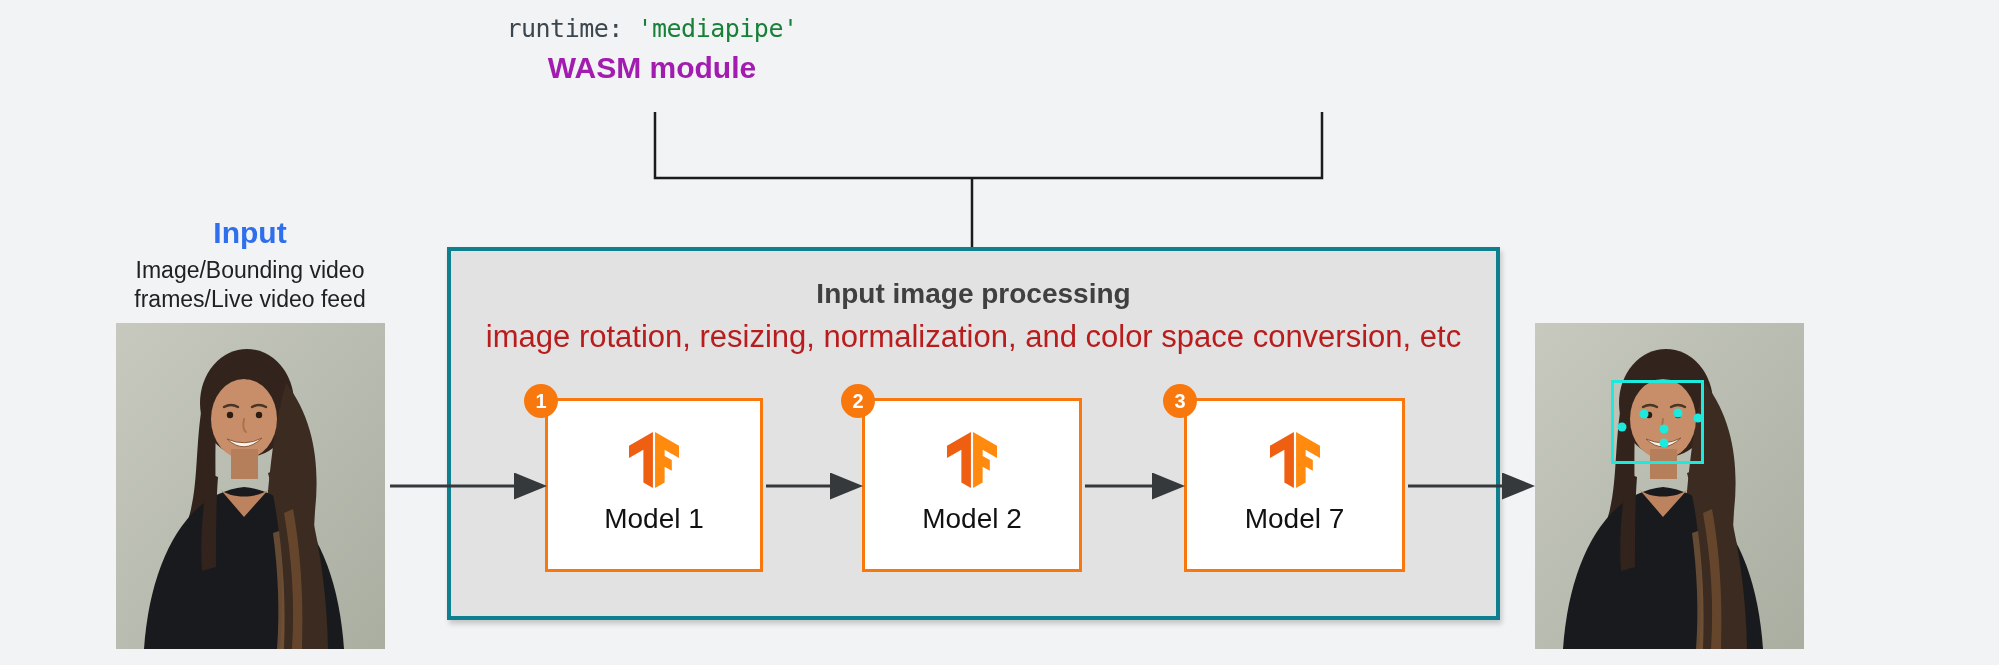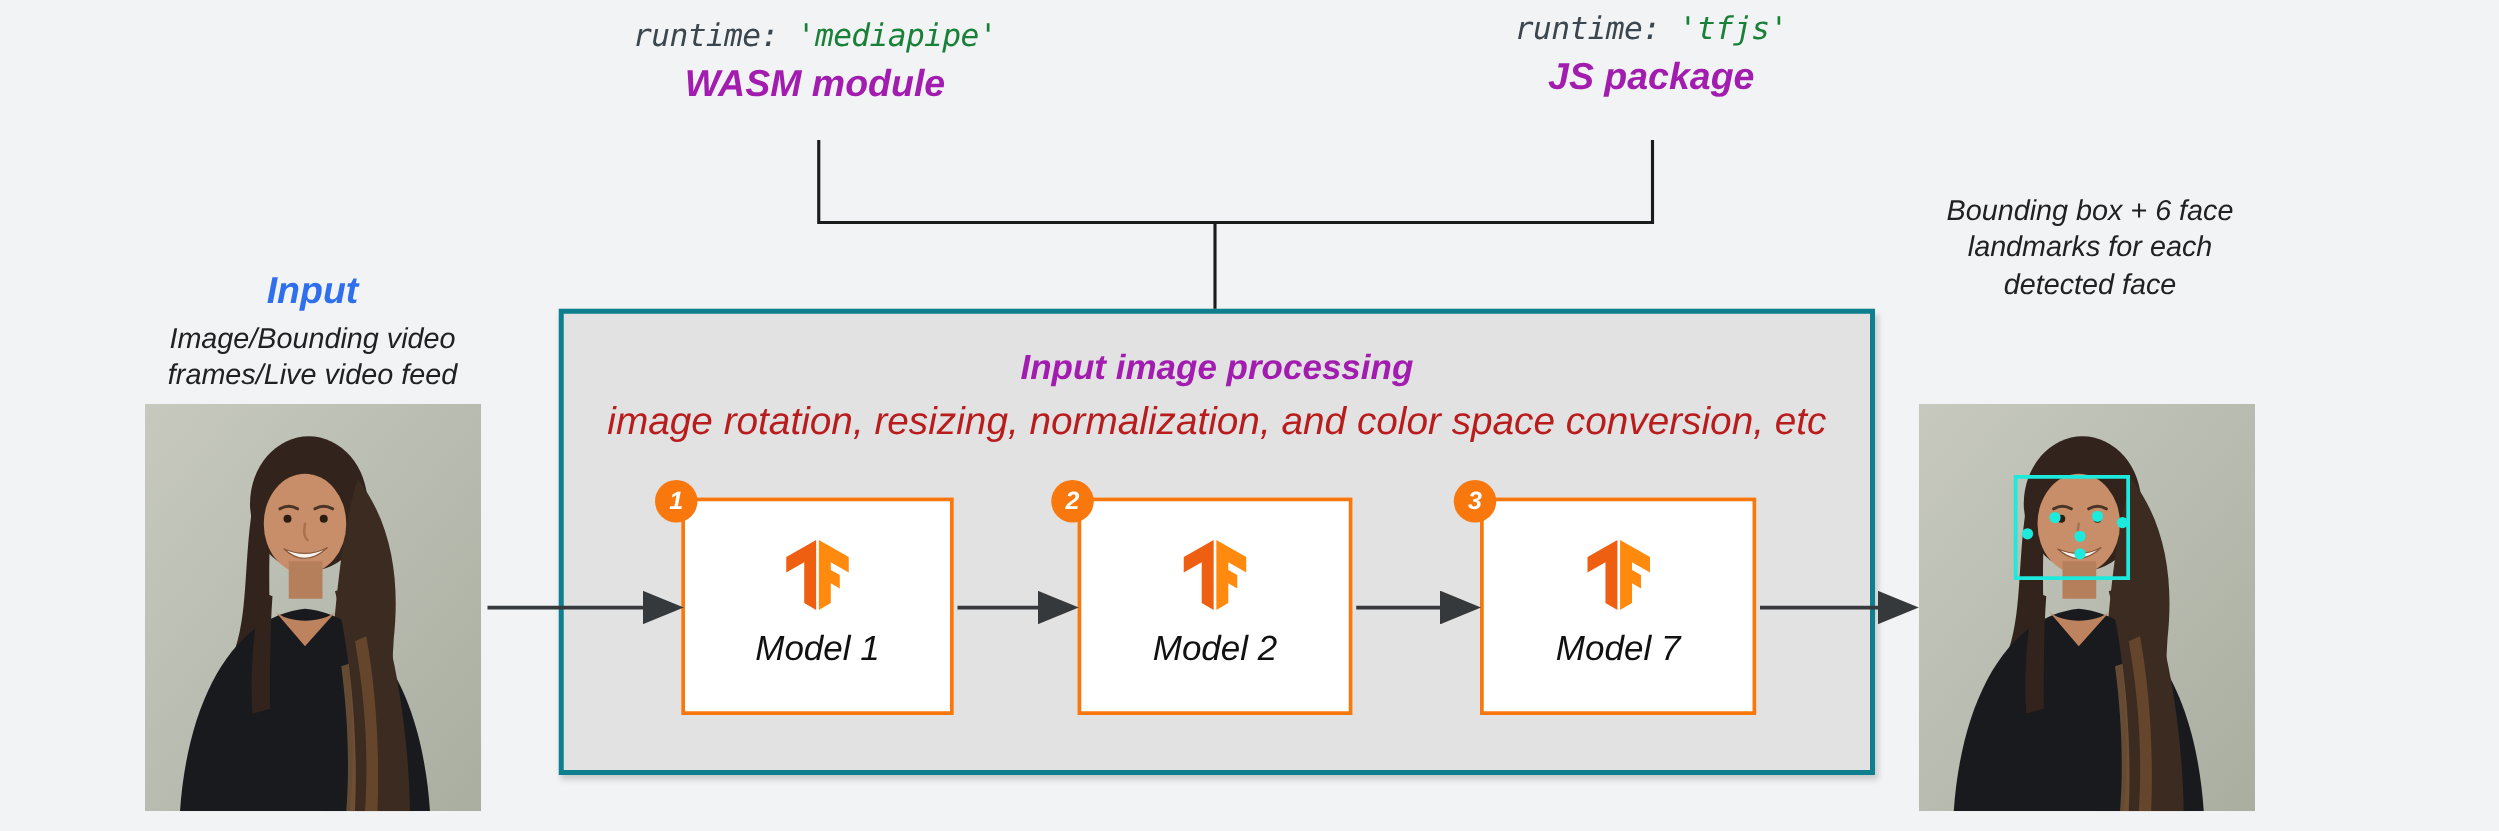--- a/index.html
+++ b/index.html
@@ -4,21 +4,20 @@
 <style>
   * { margin: 0; padding: 0; box-sizing: border-box; }
   html, body { background: #f1f3f4; }
   body { font-family: "Liberation Sans", sans-serif; }
   #canvas {
     position: relative;
     width: 1909px;
     height: 665px;
     background: #f1f3f4;
     overflow: hidden;
-    font-style: italic;
   }
 
   
   .runtime-group { position: absolute; width: 440px; text-align: center; }
   #runtime-left  { left: 432px; top: 14px; }
   #runtime-right { left: 1101px; top: 8px; }
   .code-line {
     font-family: "DejaVu Sans Mono", "Liberation Mono", monospace;
     font-size: 25px; letter-spacing: -0.5px;
     color: #3c464e; white-space: pre;
@@ -37,21 +36,21 @@
 
   
   #processing-box {
     position: absolute; left: 447px; top: 247px; width: 1053px; height: 373px;
     background: #e2e2e2; border: 4px solid #0d7f8e;
     box-shadow: 2px 4px 5px rgba(0,0,0,0.18);
   }
   #processing-title {
     position: absolute; left: 447px; top: 278px; width: 1053px; text-align: center;
   }
-  .proc-title { font-size: 28px; font-weight: bold; color: #a21caf; }
+  .proc-title { font-size: 28px; font-weight: bold; color: #404040; }
   .proc-subtitle { font-size: 31px; color: #b91c1c; margin-top: 9px; }
 
   
   .model-box {
     position: absolute; top: 398px; height: 174px;
     background: #ffffff; border: 3px solid #f8780e;
     display: flex; flex-direction: column; align-items: center;
   }
   #model-1 { left: 545px;  width: 218px; }
   #model-2 { left: 862px;  width: 220px; }
@@ -130,32 +129,27 @@
         <path d="M92,150 C86,190 84,220 86,248 L100,244 C100,212 100,180 102,154 Z" fill="#32241c"></path>
       </symbol>
     </defs>
   </svg>
 
   <div class="runtime-group" id="runtime-left">
     <div class="code-line"><span>runtime: </span><span class="code-value">'mediapipe'</span></div>
     <div class="runtime-caption">WASM module</div>
   </div>
 
-  <div class="runtime-group" id="runtime-right">
-    <div class="code-line"><span>runtime: </span><span class="code-value">'tfjs'</span></div>
-    <div class="runtime-caption">JS package</div>
-  </div>
 
   <div class="side-label" id="input-label">
     <div class="side-title">Input</div>
     <div class="side-desc">Image/Bounding video frames/Live video feed</div>
   </div>
 
   <div class="side-label" id="output-label">
-    <div class="side-desc">Bounding box + 6 face landmarks for each detected face</div>
   </div>
 
   <div id="processing-box"></div>
   <div id="processing-title">
     <div class="proc-title">Input image processing</div>
     <div class="proc-subtitle">image rotation, resizing, normalization, and color space conversion, etc</div>
   </div>
 
   <div class="model-box" id="model-1">
     <div class="step-badge">1</div>

